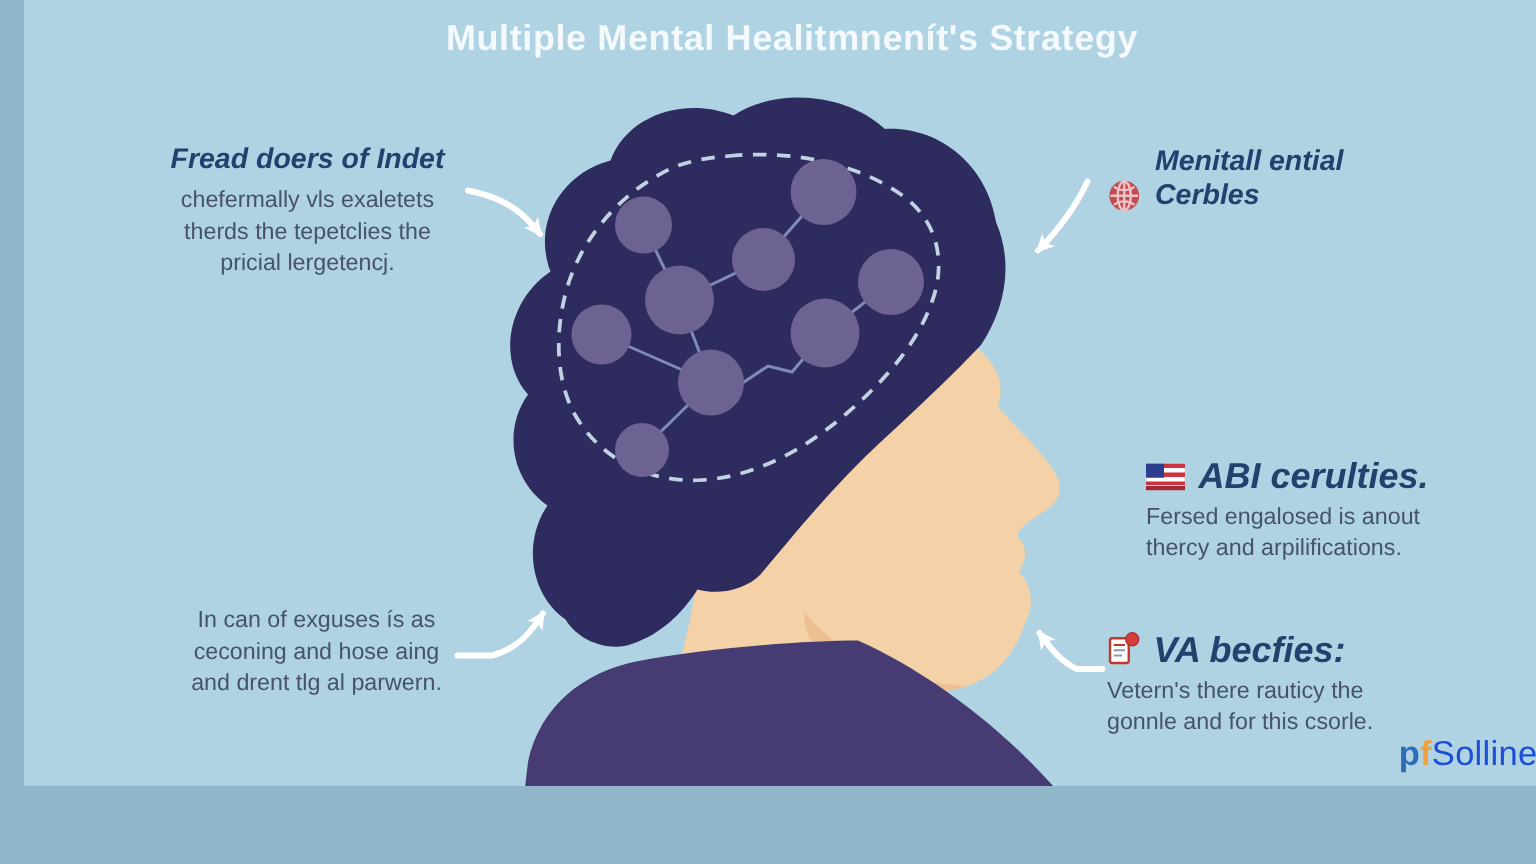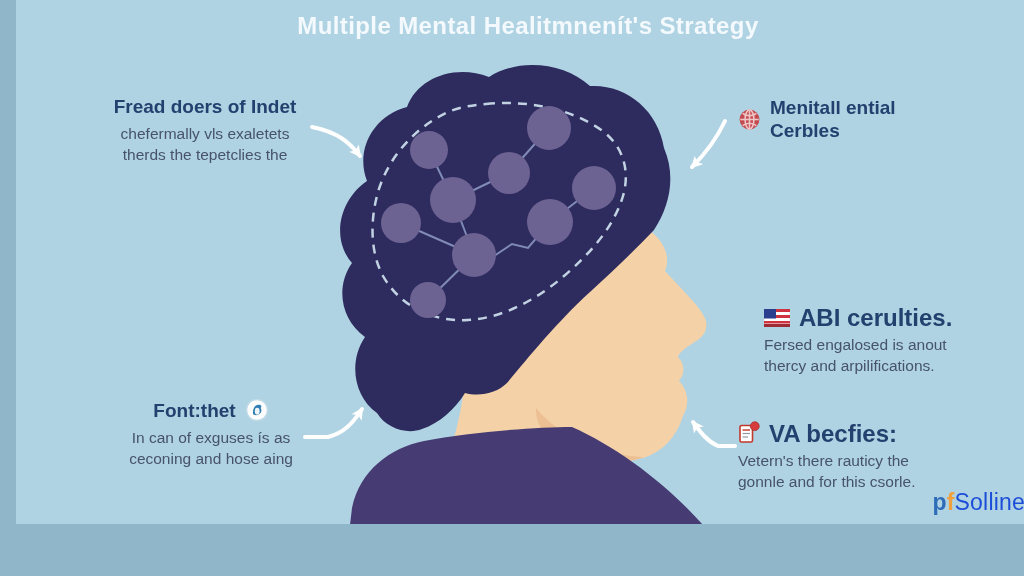--- a/index.html
+++ b/index.html
@@ -8,24 +8,24 @@
     background:#afd3e2;
     font-family:"Liberation Sans", sans-serif;
     margin-left:16px;
   }
   .illustration { position:absolute; left:0; top:0; width:1024px; height:576px; }
   .title {
     position:absolute; top:12px; left:0; width:1024px; text-align:center;
     font-size:24px; font-weight:700; color:#f3f9fc; letter-spacing:.4px;
   }
   .block { position:absolute; }
-  .heading { font-weight:700; color:#24406e; font-size:19px; line-height:23px; }
+  .heading { font-weight:700; color:#24406e; font-size:19px; line-height:23px;font-style:italic; }
   .body-line { color:#47536b; font-size:15.5px; line-height:21px; }
   .center { text-align:center; }
-  .icon-row { display:flex; align-items:center; gap:9px; }
+  .icon-row { display:flex; align-items:flex-end; gap:9px; }
   .icon-row.inline-center { justify-content:center; align-items:center; }
   .icon-box { flex:0 0 auto; display:inline-flex; }
   .body-group { margin-top:5px; }
   .tl { left:58px; top:95px; width:262px; }
   .tr { left:722px; top:96px; width:252px; }
   .mr { left:748px; top:306px; width:210px; }
   .bl { left:92px; top:398px; width:206px; }
   .br { left:722px; top:421px; width:212px; }
   .tr .body-group { margin-top:6px; }
   .mr .heading, .br .heading { font-size:24px; }
@@ -132,20 +132,21 @@
     </g>
   </svg>
 
   <div class="title">Multiple Mental Healitmnenít's Strategy</div>
 
   <div class="block tl center">
     <div class="heading">Fread doers of Indet</div>
     <div class="body-group">
       <div class="body-line">chefermally vls exaletets</div>
       <div class="body-line">therds the tepetclies the</div>
+      <div class="body-line">pricial lergetencj.</div>
     </div>
   </div>
 
   <div class="block tr">
     <div class="icon-row">
       <span class="icon-box">
         <svg width="23" height="23" viewBox="0 0 22 22">
           <circle cx="11" cy="11" r="9.5" fill="#c44b50"></circle>
           <g stroke="#efc6c7" stroke-width="1.5" fill="none">
             <line x1="11" y1="2.2" x2="11" y2="19.8"></line>
@@ -177,33 +178,24 @@
       </span>
       <span class="heading">ABI cerulties.</span>
     </div>
     <div class="body-group">
       <div class="body-line">Fersed engalosed is anout</div>
       <div class="body-line">thercy and arpilifications.</div>
     </div>
   </div>
 
   <div class="block bl center">
-    <div class="icon-row inline-center">
-      <span class="heading">Font:thet</span>
-      <span class="icon-box">
-        <svg width="24" height="24" viewBox="0 0 24 24">
-          <circle cx="12" cy="12" r="10.5" fill="#fdfdfd" stroke="#bfdbe8" stroke-width="1.5"></circle>
-          <path d="M8.2 16.5 C7 10.5, 10.5 5.8, 14.6 6.8 C16.6 7.3, 16.8 9, 15.7 10 C17.8 13, 15.2 17.2, 11 17.2 Z" fill="#2f7fb3"></path>
-          <ellipse cx="12.2" cy="13.2" rx="2.4" ry="3.4" fill="#ffffff" opacity="0.92"></ellipse>
-        </svg>
-      </span>
-    </div>
     <div class="body-group">
       <div class="body-line">In can of exguses ís as</div>
       <div class="body-line">ceconing and hose aing</div>
+      <div class="body-line">and drent tlg al parwern.</div>
     </div>
   </div>
 
   <div class="block br">
     <div class="icon-row" style="align-items:center;">
       <span class="icon-box">
         <svg width="22" height="24" viewBox="0 0 22 24">
           <rect x="2" y="4.5" width="12.5" height="16.5" rx="1.5" fill="#ffffff" stroke="#c0392b" stroke-width="1.6"></rect>
           <line x1="4.5" y1="9" x2="12" y2="9" stroke="#c0392b" stroke-width="1.4"></line>
           <line x1="4.5" y1="12.5" x2="12" y2="12.5" stroke="#8c9aa8" stroke-width="1.2"></line>

